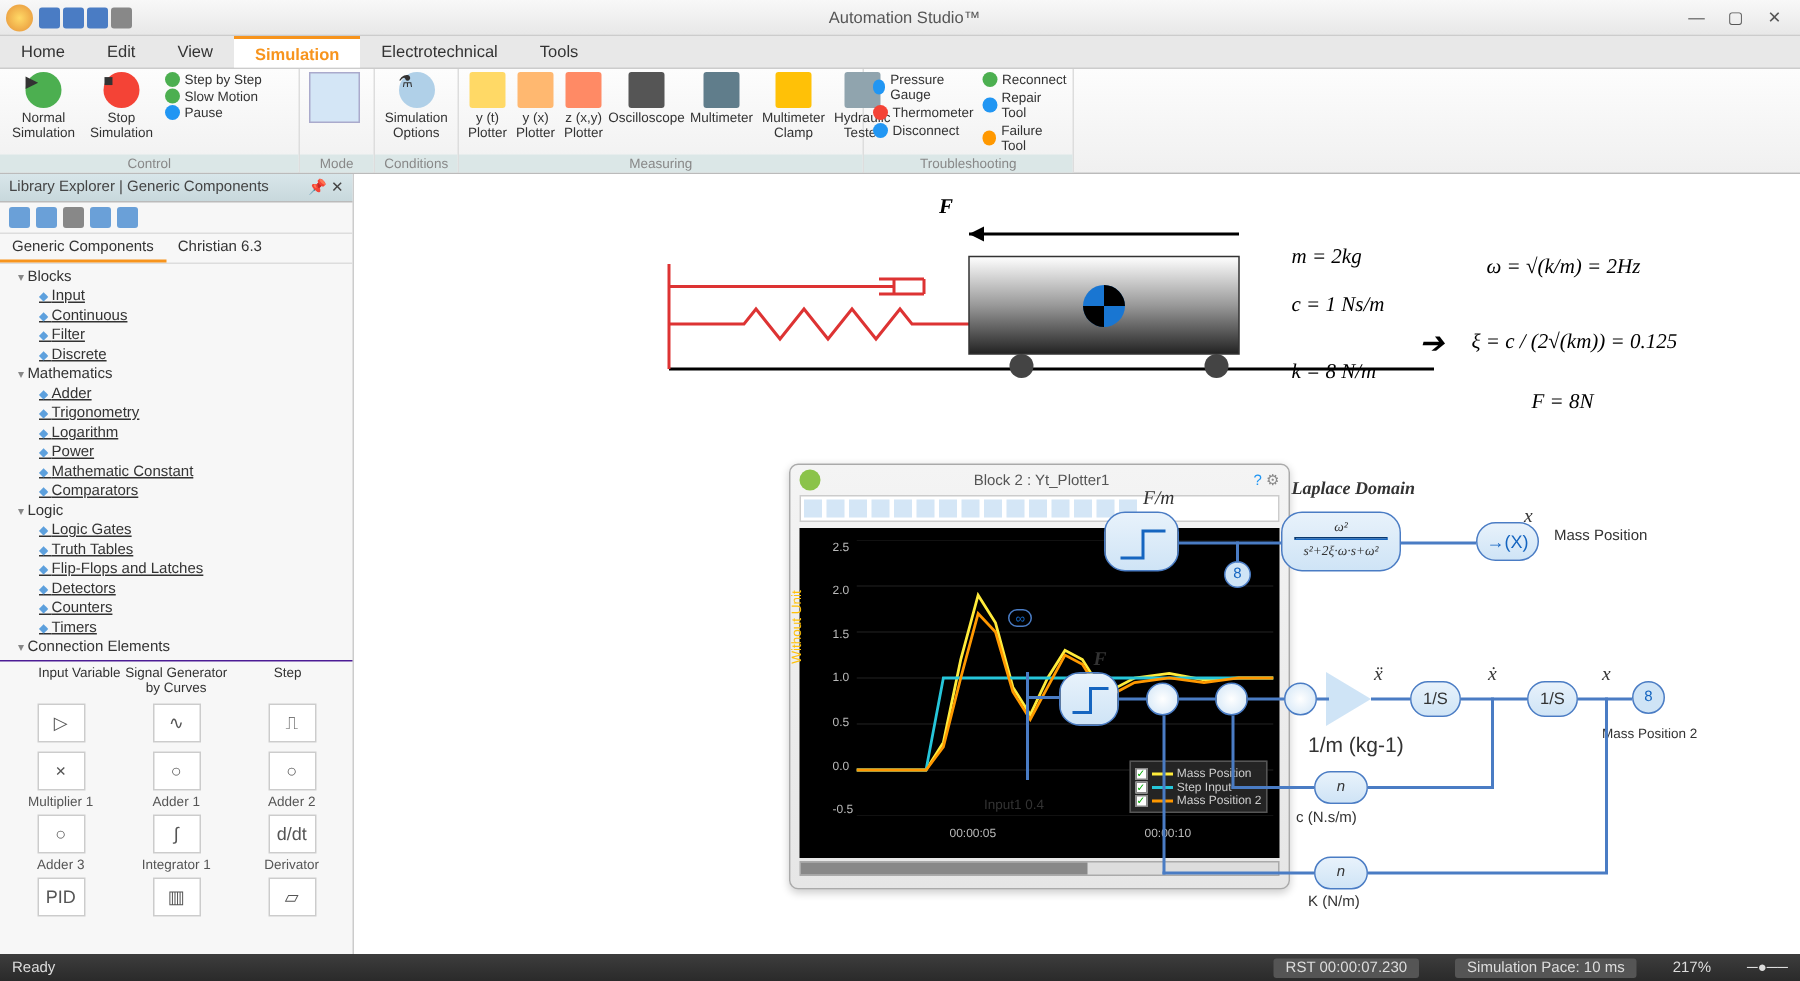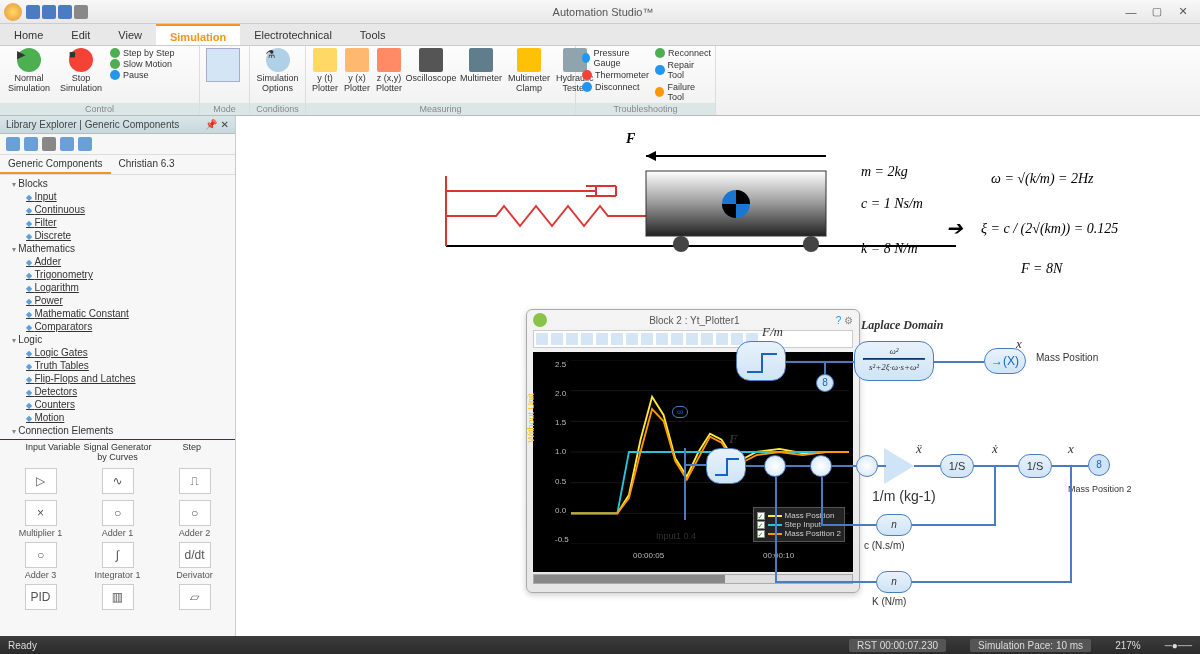--- a/index.html
+++ b/index.html
@@ -234,21 +234,21 @@
       <div class="leaf">Logarithm</div>
       <div class="leaf">Power</div>
       <div class="leaf">Mathematic Constant</div>
       <div class="leaf">Comparators</div>
       <div class="cat open">Logic</div>
       <div class="leaf">Logic Gates</div>
       <div class="leaf">Truth Tables</div>
       <div class="leaf">Flip-Flops and Latches</div>
       <div class="leaf">Detectors</div>
       <div class="leaf">Counters</div>
-      <div class="leaf">Motion</div>
+      <div class="leaf">Timers</div>
       <div class="cat open">Connection Elements</div>
       <div class="leaf">Selectors</div>
 
     </div>
     <div style="display:flex;font-size:9px;padding:2px 6px;">
       <span style="flex:1;text-align:right">Input Variable</span>
       <span style="flex:1;text-align:center">Signal Generator by Curves</span>
       <span style="flex:1;text-align:center">Step</span>
     </div>
     <div class="palette">

